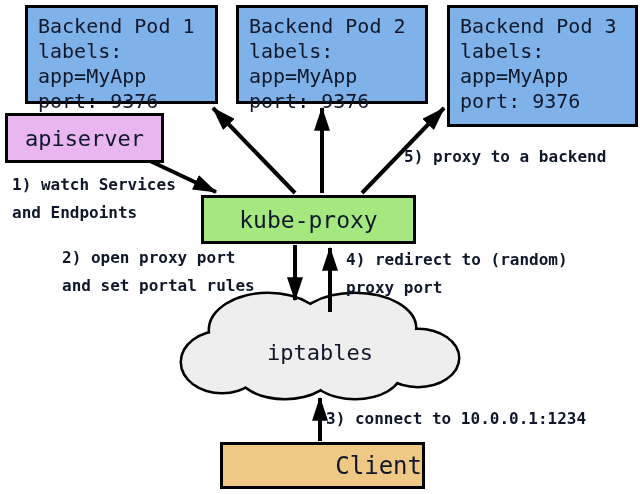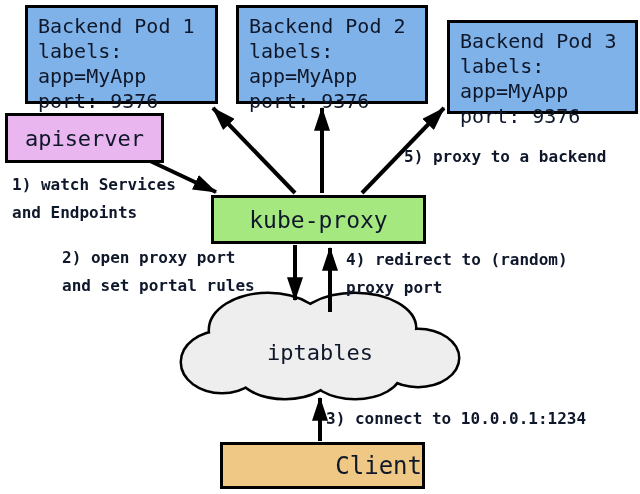--- a/index.html
+++ b/index.html
@@ -71,33 +71,33 @@
   </div>
 
   <div class="box pod" style="left:236px;top:5px;width:192px;height:99px;">
     <span class="pod-title">Backend Pod 2</span>
     <span class="pod-body">
       <span class="pod-line">labels: app=MyApp</span>
       <span class="pod-line">port: 9376</span>
     </span>
   </div>
 
-  <div class="box pod" style="left:447px;top:20px;width:191px;height:94px;">
+  <div class="box pod" style="left:447px;top:5px;width:191px;height:122px;">
     <span class="pod-title">Backend Pod 3</span>
     <span class="pod-body">
       <span class="pod-line">labels: app=MyApp</span>
       <span class="pod-line">port: 9376</span>
     </span>
   </div>
 
   <div id="apiserver-box" class="box" style="left:5px;top:113px;width:159px;height:50px;">
     <span>apiserver</span>
   </div>
 
-  <div id="kubeproxy-box" class="box" style="left:211px;top:195px;width:215px;height:49px;">
+  <div id="kubeproxy-box" class="box" style="left:201px;top:195px;width:215px;height:49px;">
     <span>kube-proxy</span>
   </div>
 
   <div id="client-box" class="box" style="left:220px;top:442px;width:205px;height:47px;">
     <span>Client</span>
   </div>
 
   <div id="iptables-label">iptables</div>
 
   <div class="step" style="left:12px;top:171px;">1) watch Services

